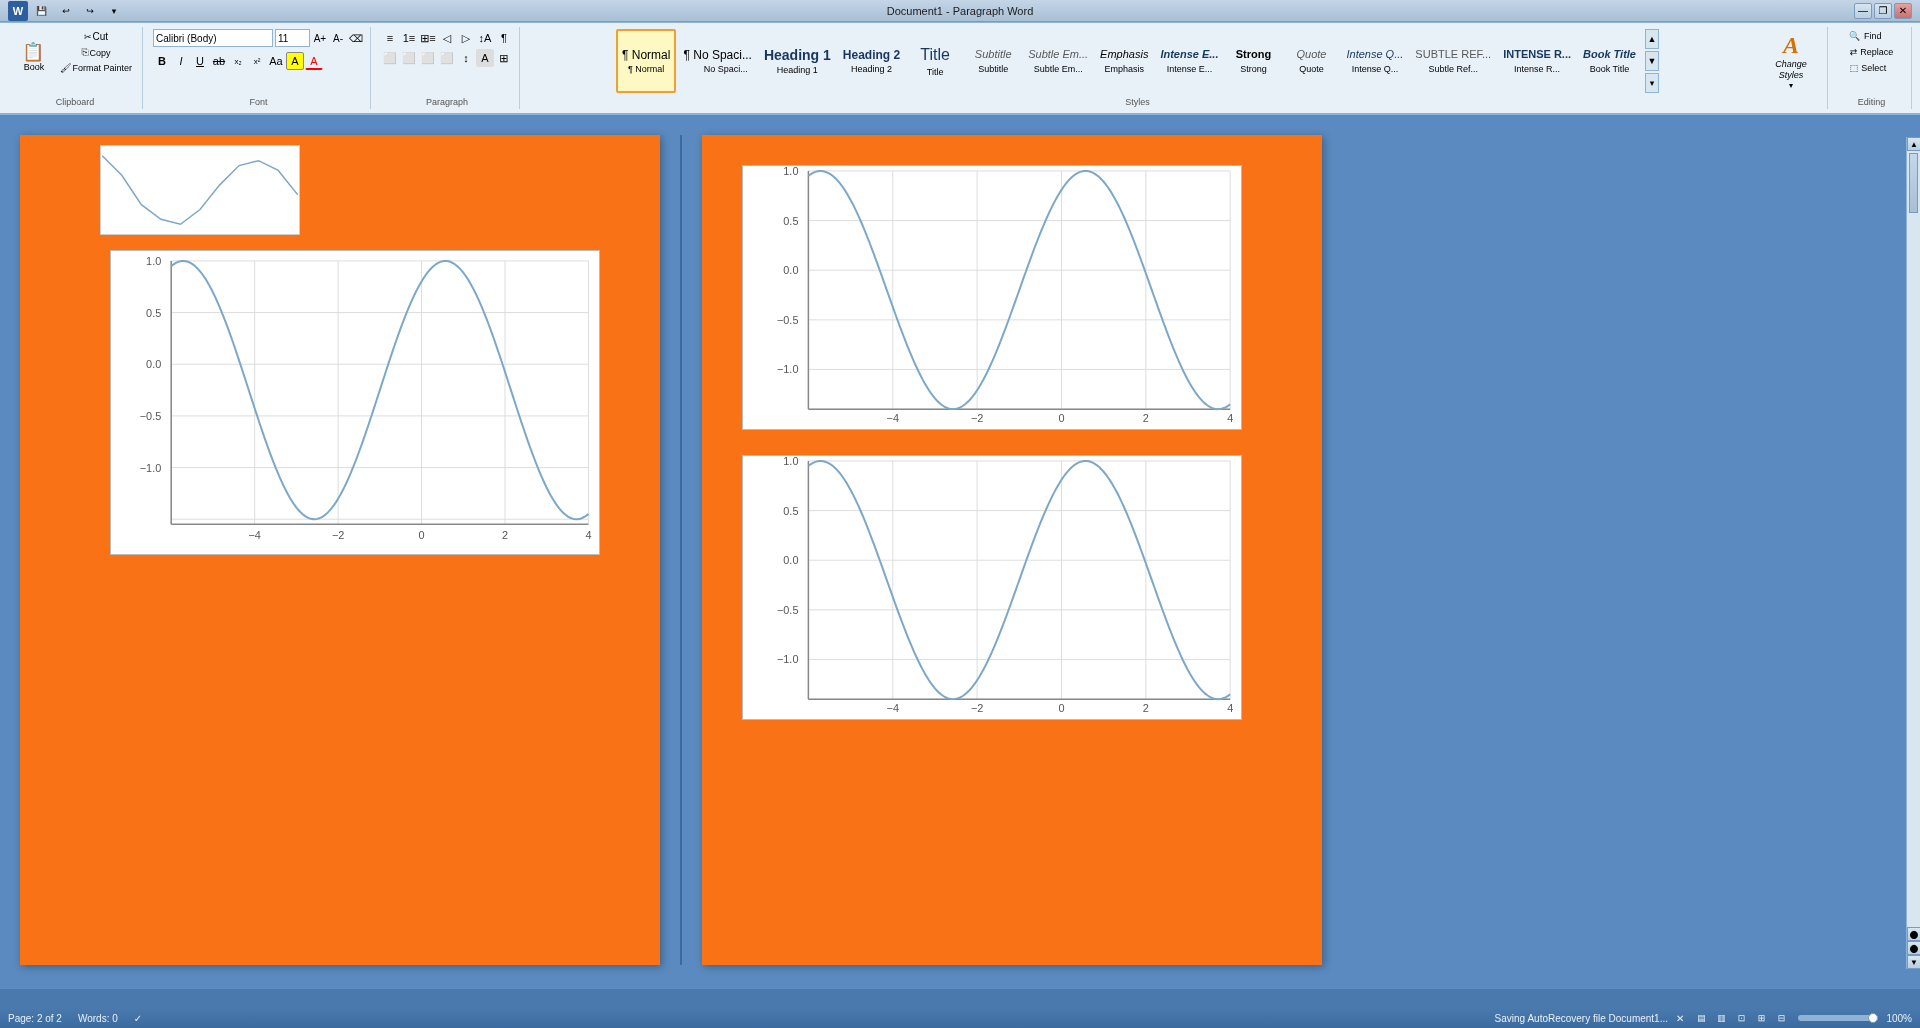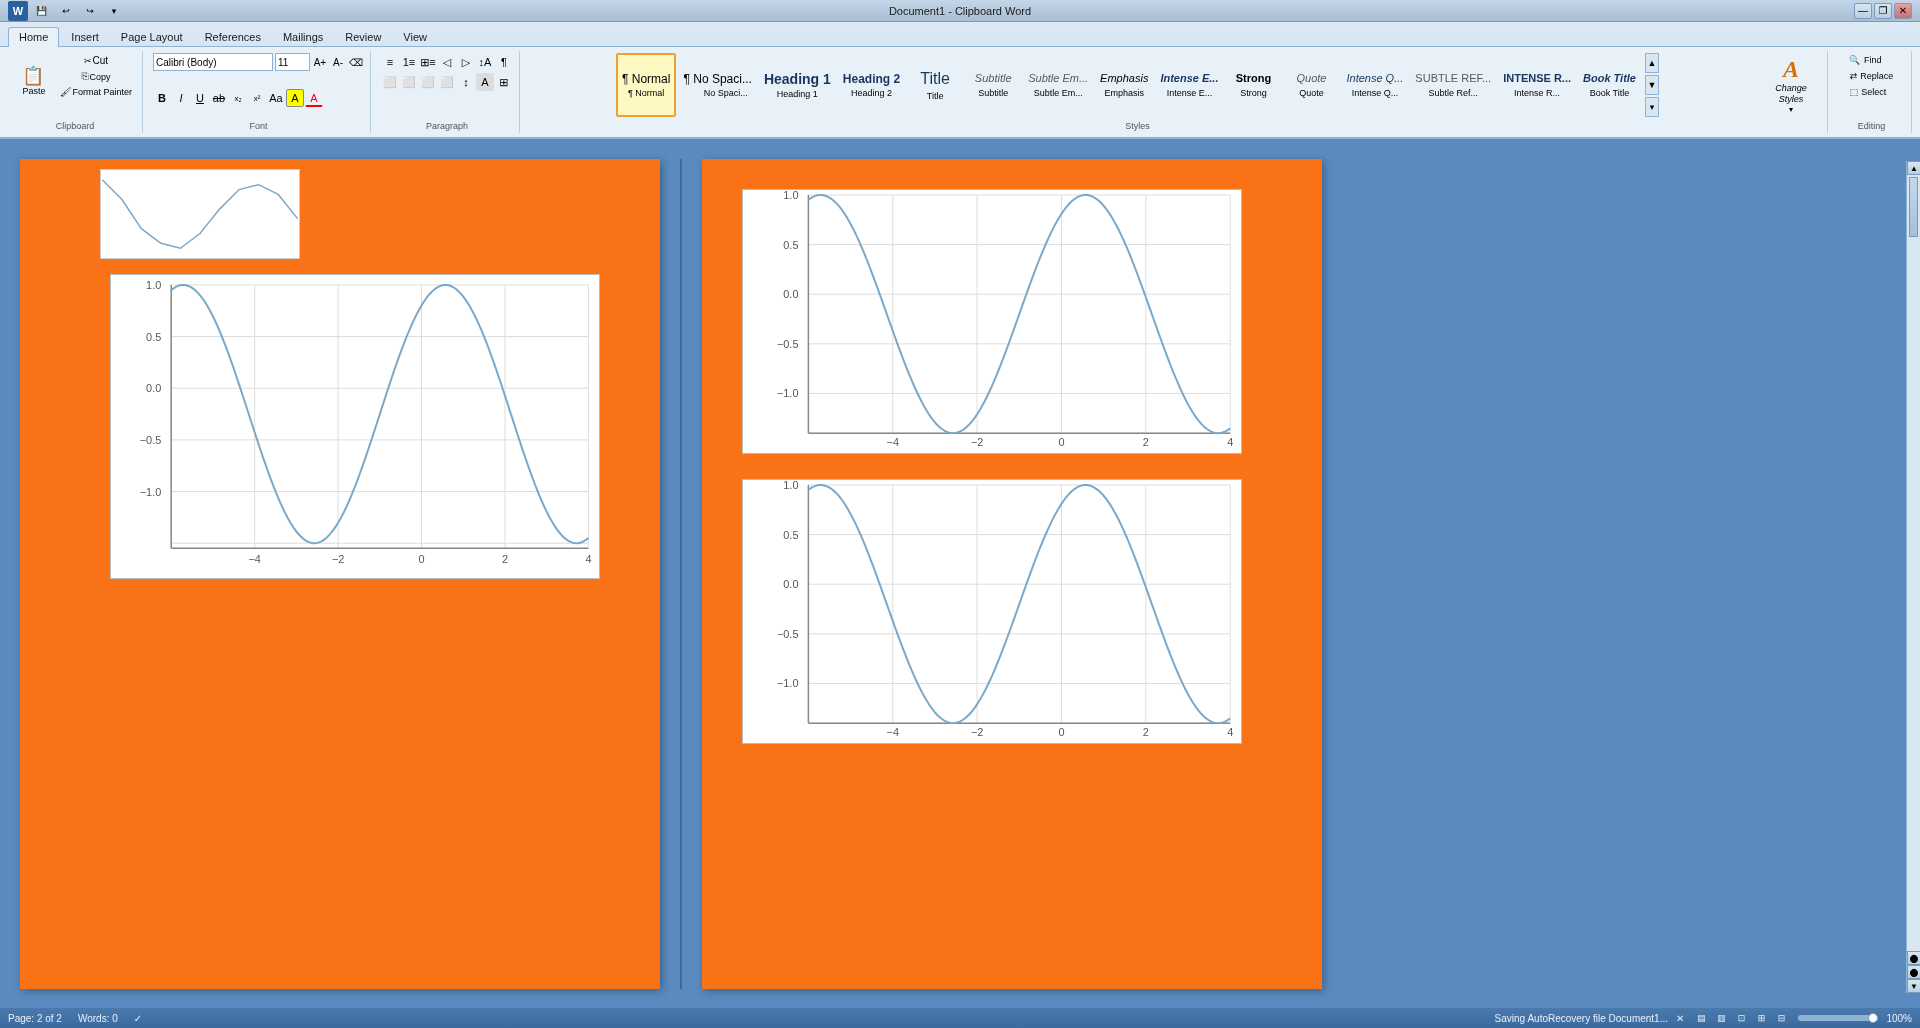--- a/index.html
+++ b/index.html
@@ -249,66 +249,57 @@
 <body>
 
 <div id="title-bar">
   <div id="title-bar-left">
     <div style="width:20px;height:20px;background:#2b5fa0;border-radius:2px;display:flex;align-items:center;justify-content:center;color:white;font-size:11px;font-weight:bold;">W</div>
     <div class="quick-access-btn">💾</div>
     <div class="quick-access-btn">↩</div>
     <div class="quick-access-btn">↪</div>
     <div class="quick-access-btn">▾</div>
   </div>
-  <div id="title-bar-center">Document1 - Clipboard Word</div>
+  <div id="title-bar-center">Document1 - Paragraph Word</div>
   <div id="title-bar-right">
     <div class="title-btn">—</div>
     <div class="title-btn">❐</div>
     <div class="title-btn" style="background:linear-gradient(to bottom,#e8a0a0,#c87070);">✕</div>
   </div>
 </div>
 
 <div id="ribbon">
-  <div id="ribbon-tabs">
-    <div class="ribbon-tab active">Home</div>
-    <div class="ribbon-tab">Insert</div>
-    <div class="ribbon-tab">Page Layout</div>
-    <div class="ribbon-tab">References</div>
-    <div class="ribbon-tab">Mailings</div>
-    <div class="ribbon-tab">Review</div>
-    <div class="ribbon-tab">View</div>
-  </div>
   <div id="ribbon-content">
 
     <div class="ribbon-group clipboard-group">
       <div class="ribbon-group-items paste-area">
         <div class="ribbon-btn ribbon-btn-large" style="min-width:40px;">
           <div class="ribbon-btn-icon">📋</div>
-          <span style="font-size:9px;">Paste</span>
+          <span style="font-size:9px;">Book</span>
         </div>
         <div style="display:flex;flex-direction:column;gap:1px;">
           <div class="ribbon-btn" style="flex-direction:row;min-width:50px;">
             <span>✂</span>
             <span style="font-size:10px;">Cut</span>
           </div>
           <div class="ribbon-btn" style="flex-direction:row;min-width:50px;">
             <span>⎘</span>
             <span style="font-size:9px;">Copy</span>
           </div>
           <div class="ribbon-btn" style="flex-direction:row;min-width:50px;">
             <span>🖌</span>
             <span style="font-size:9px;">Format Painter</span>
           </div>
         </div>
       </div>
       <div class="ribbon-group-label">Clipboard</div>
     </div>
 
     <div class="ribbon-group font-group">
-      <div class="ribbon-group-items" style="flex-direction:column;align-items:flex-start;gap:18px;width:100%;">
+      <div class="ribbon-group-items" style="flex-direction:column;align-items:flex-start;gap:5px;width:100%;">
         <div class="font-row">
           <input type="text" class="font-combo" value="Calibri (Body)" style="">
           <input type="text" class="font-size-combo" value="11" style="">
           <div class="font-btn">A+</div>
           <div class="font-btn">A-</div>
           <div class="font-btn">⌫</div>
         </div>
         <div class="font-format-row">
           <div class="fmt-btn" style="font-weight:bold;">B</div>
           <div class="fmt-btn" style="font-style:italic;">I</div>

